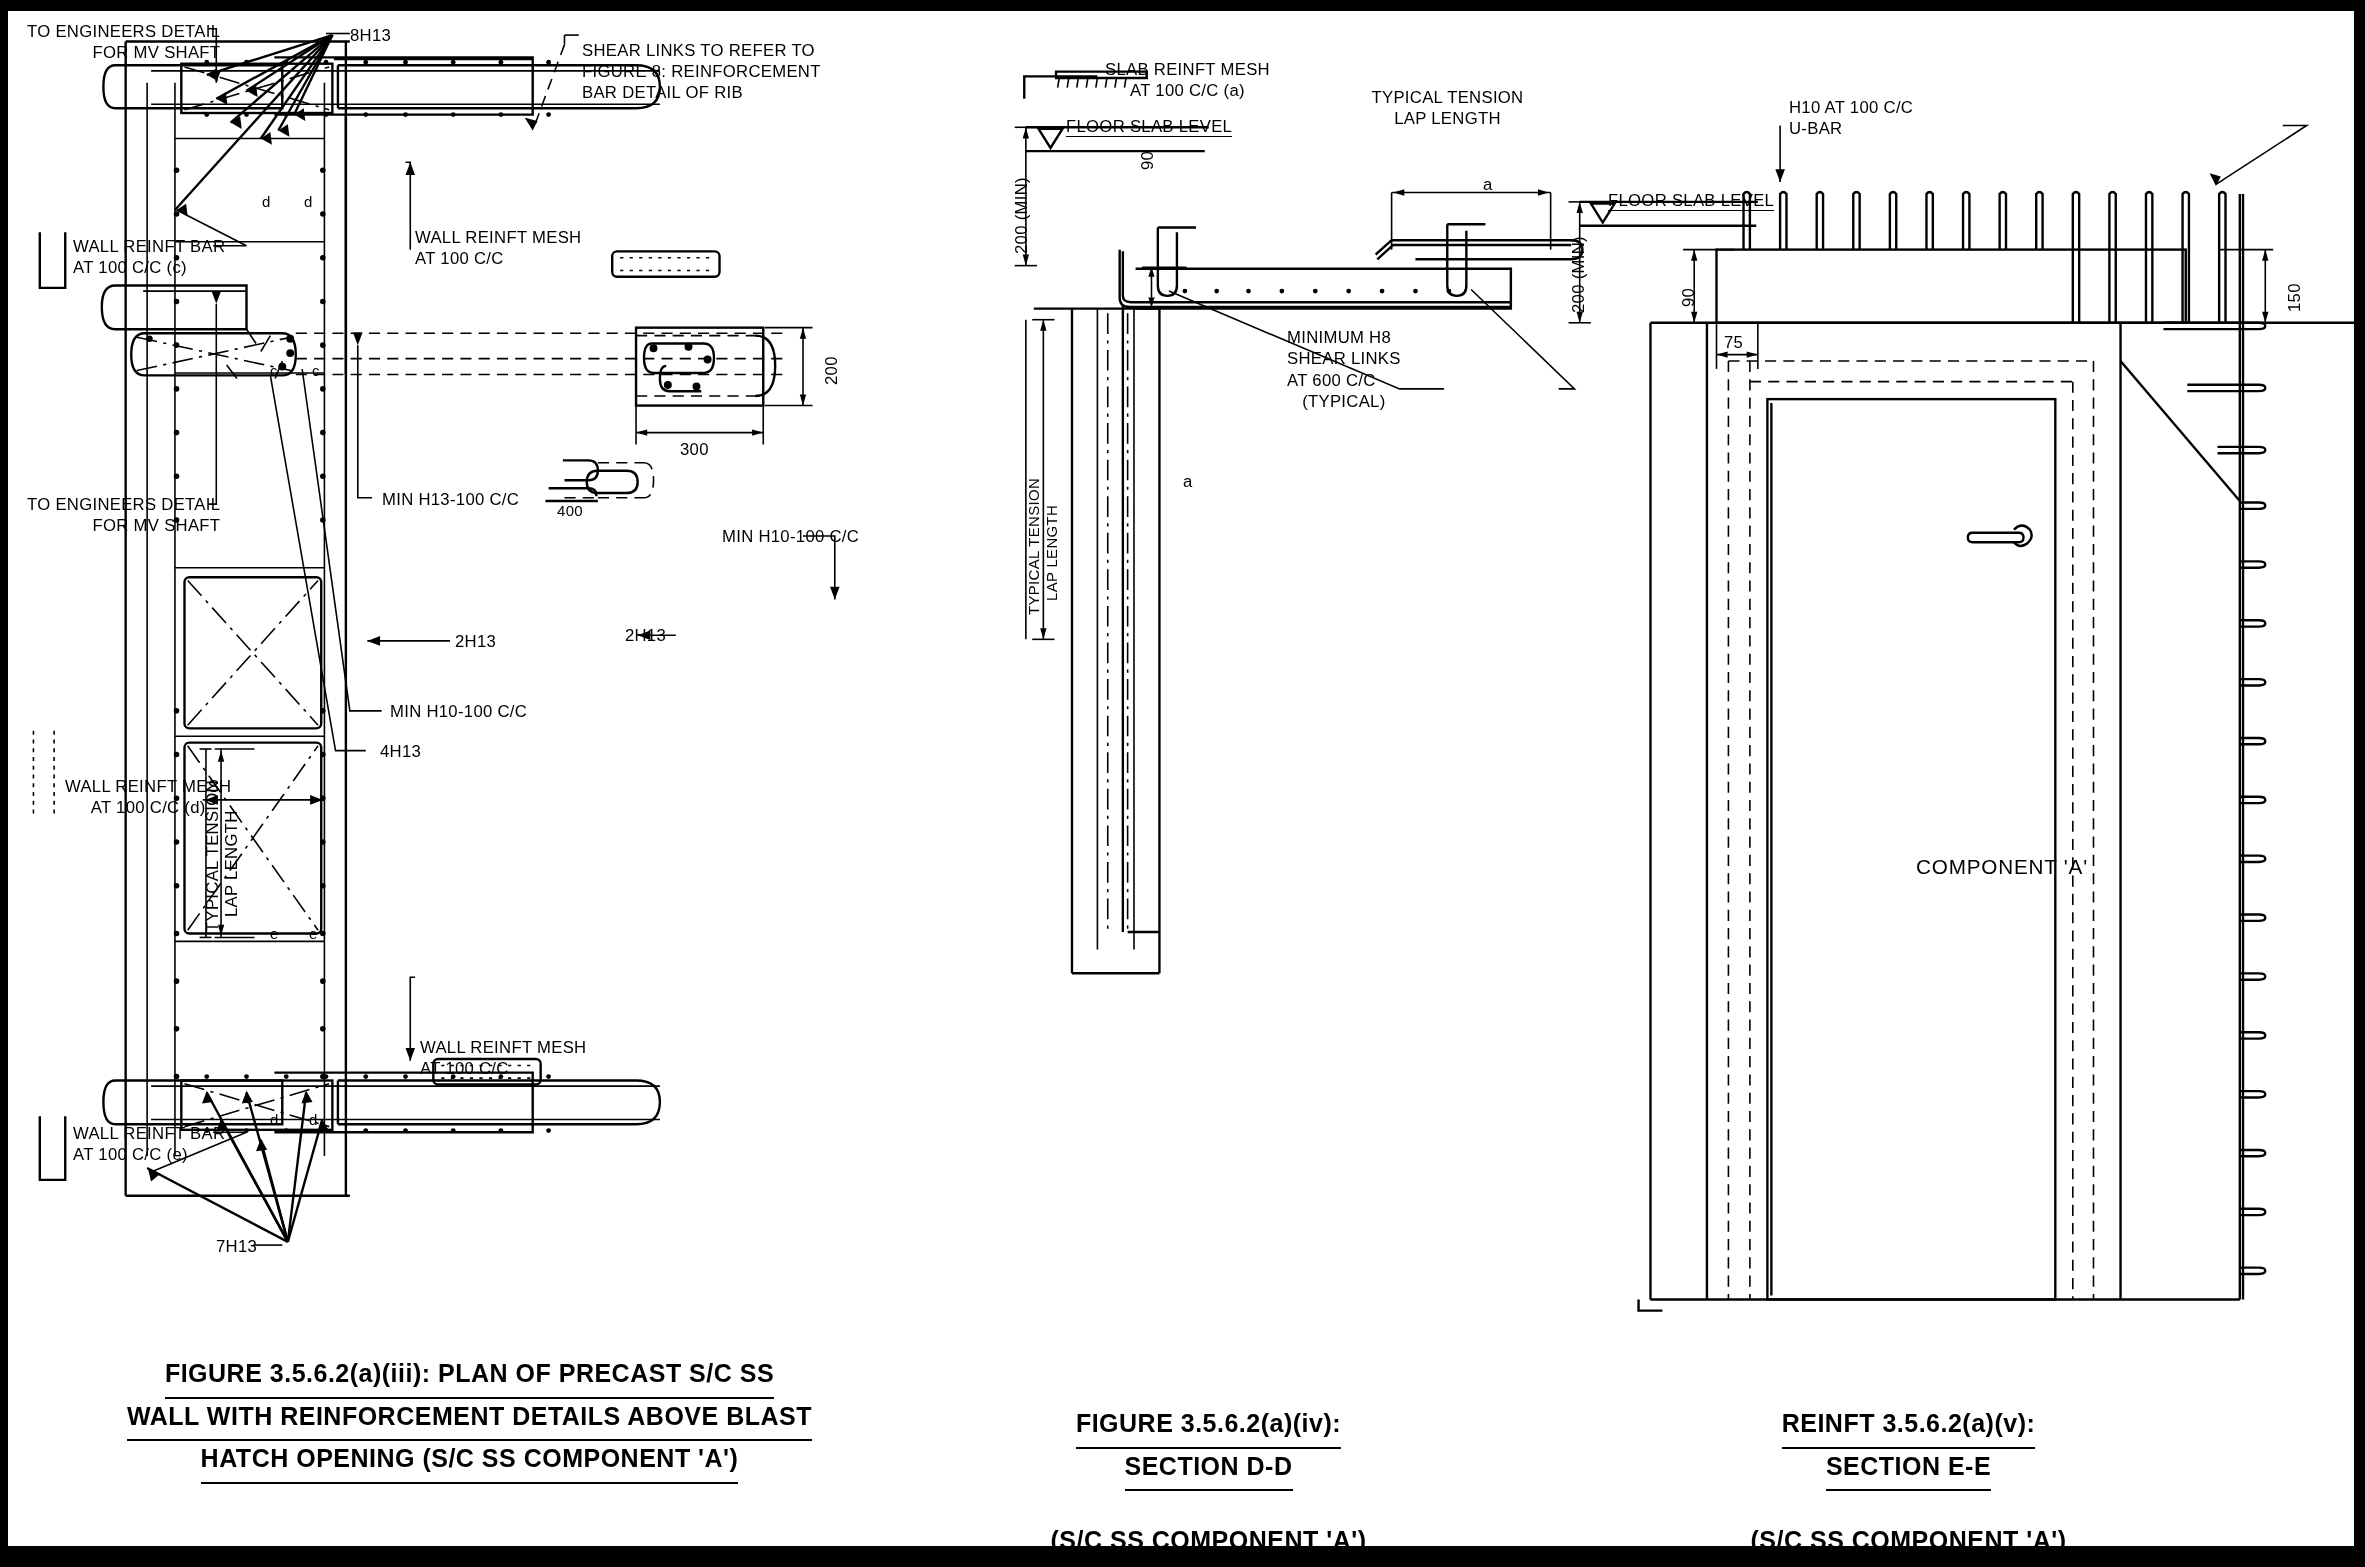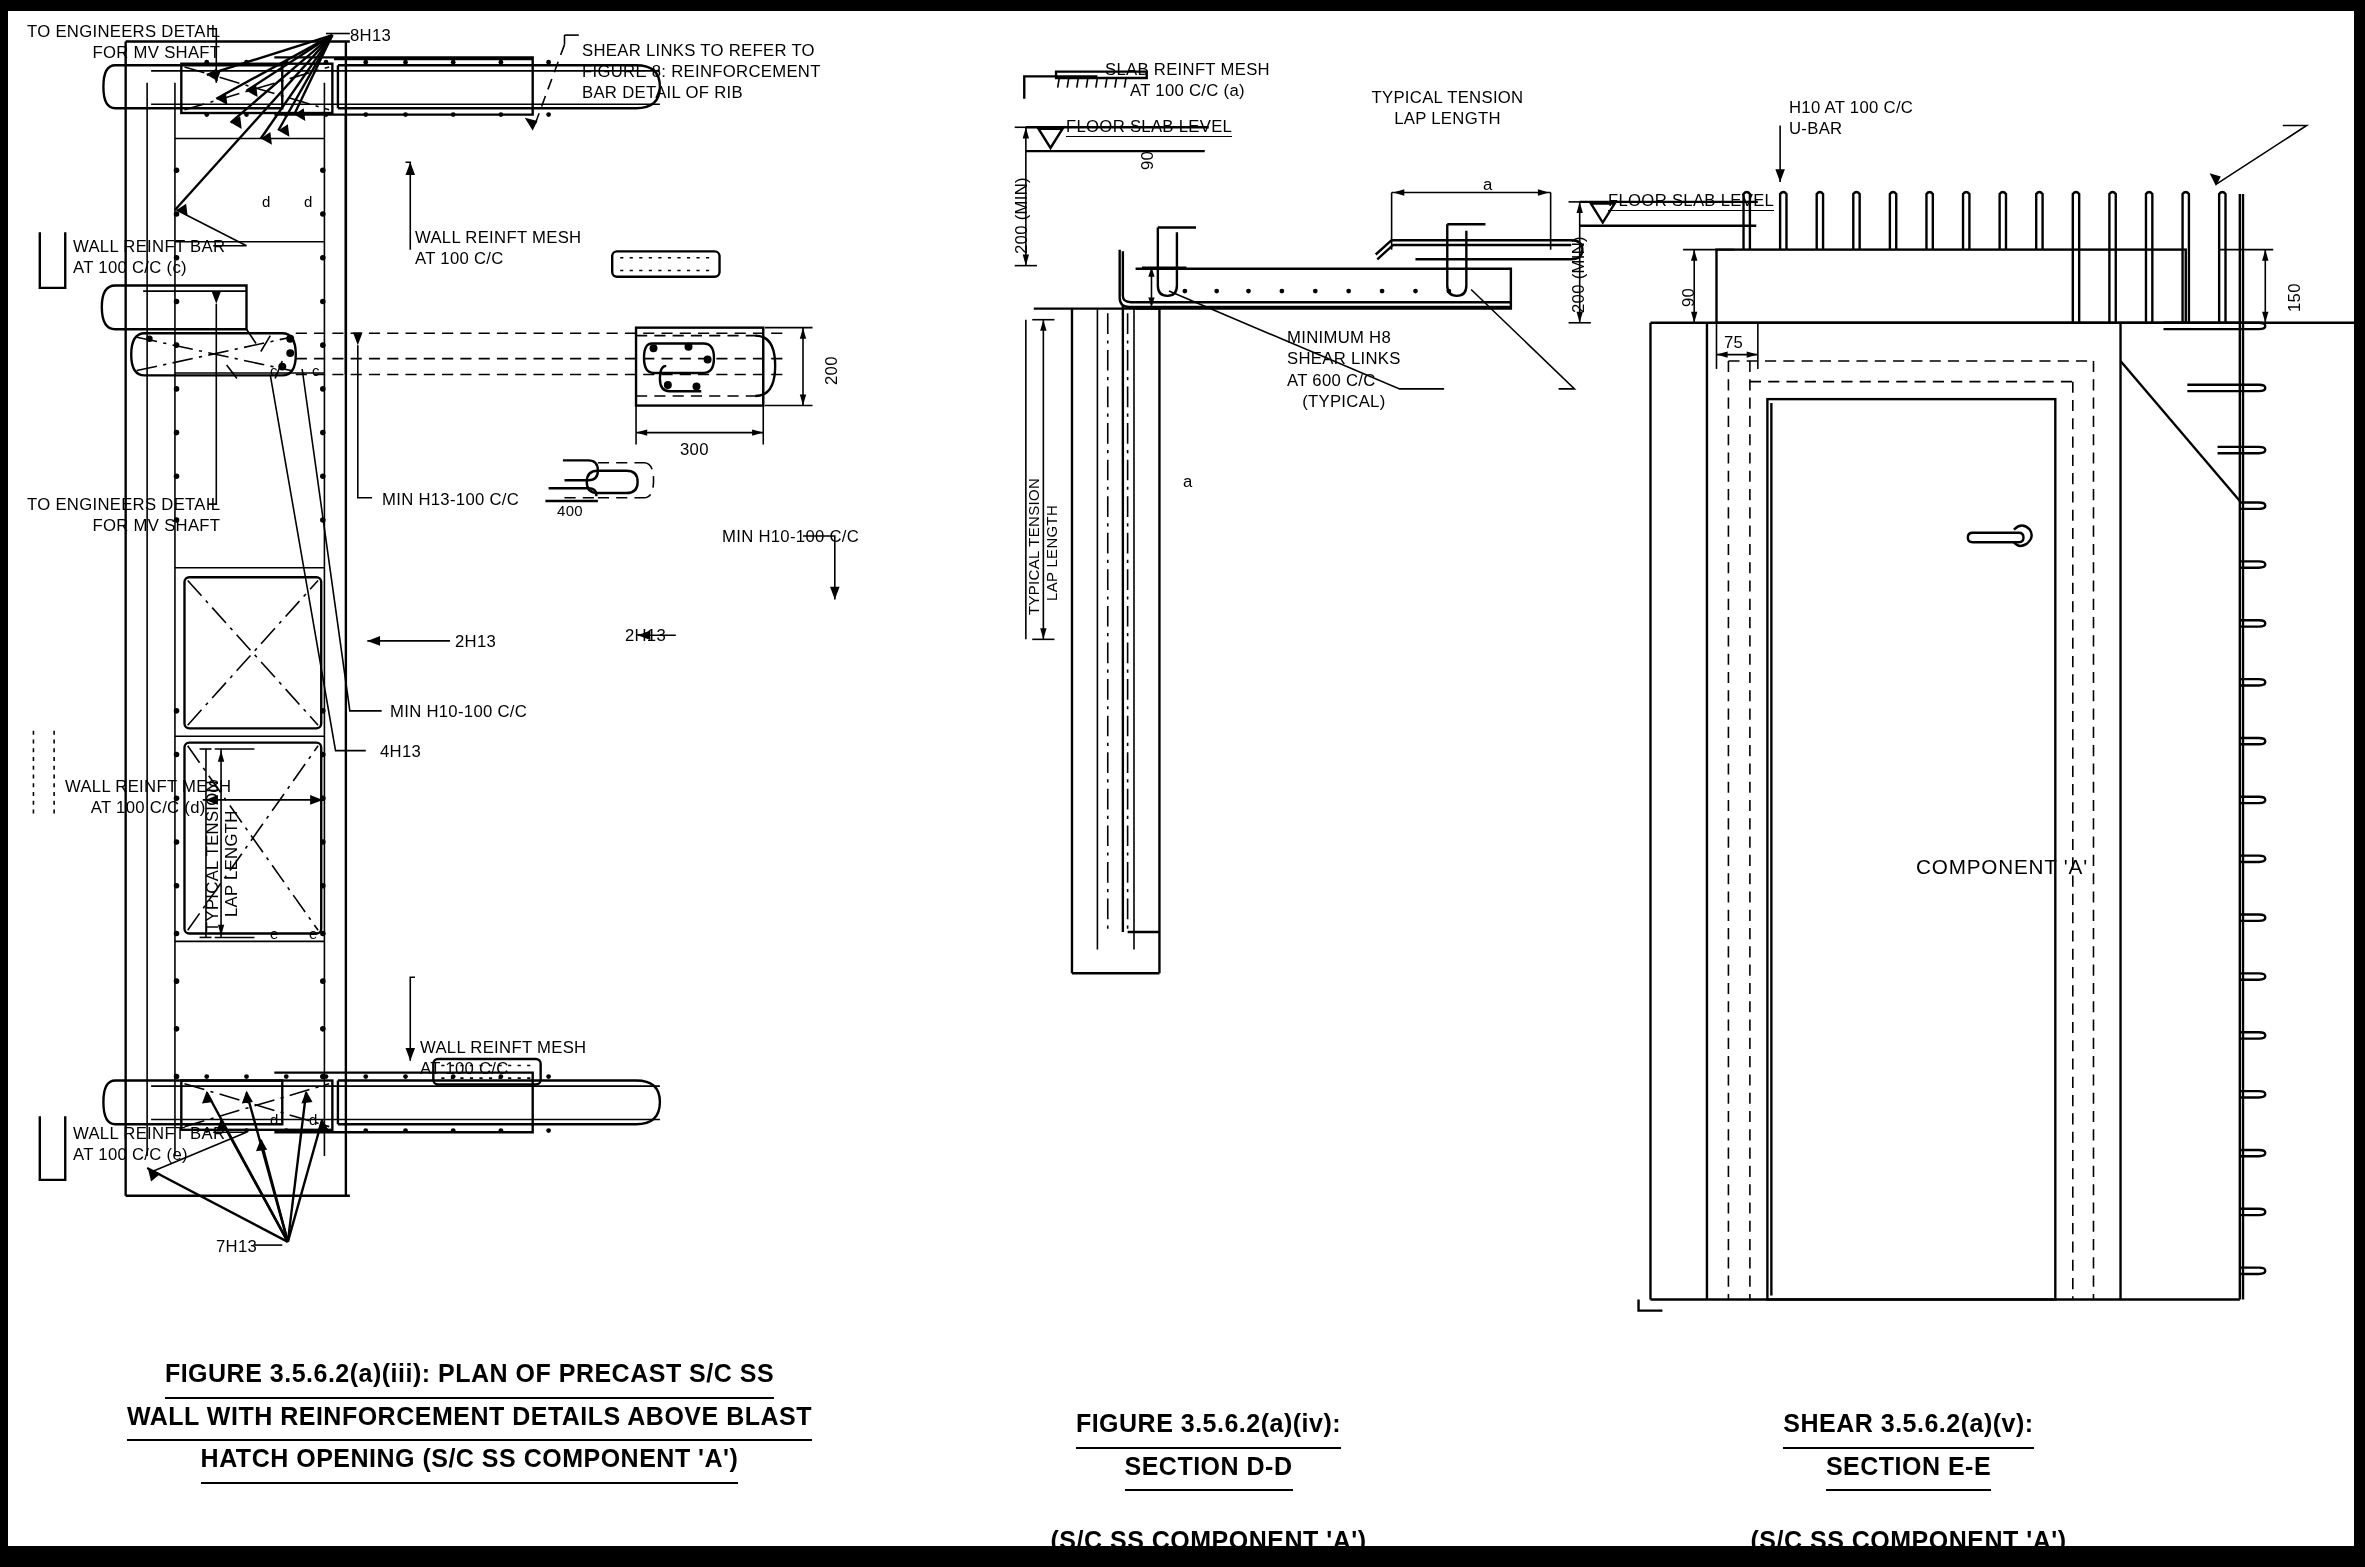--- a/index.html
+++ b/index.html
@@ -769,20 +769,20 @@
 <div class="abs txt rot90" style="left:1670px;top:296px;">90</div>
 <div class="abs txt" style="left:1716px;top:321px;">75</div>
 <div class="abs txt rot90" style="left:2276px;top:301px;">150</div>
 <div class="abs txt" style="left:1781px;top:86px;">
   <div>H10 AT 100 C/C</div>
   <div>U-BAR</div>
 </div>
 <div class="abs txt" style="left:1908px;top:843px;font-size:20.7px;letter-spacing:0.8px;">COMPONENT 'A'</div>
 
 <div class="abs cap" style="left:1503px;top:1395px;width:795px;">
-  <span>SHEAR 3.5.6.2(a)(v):</span><br>
+  <span>REINFT 3.5.6.2(a)(v):</span><br>
   <span>SECTION E-E</span><br>
   <span class="nound">(S/C SS COMPONENT 'A')</span>
 </div>
 
 </div>
 </div>
 
 
 </body></html>

